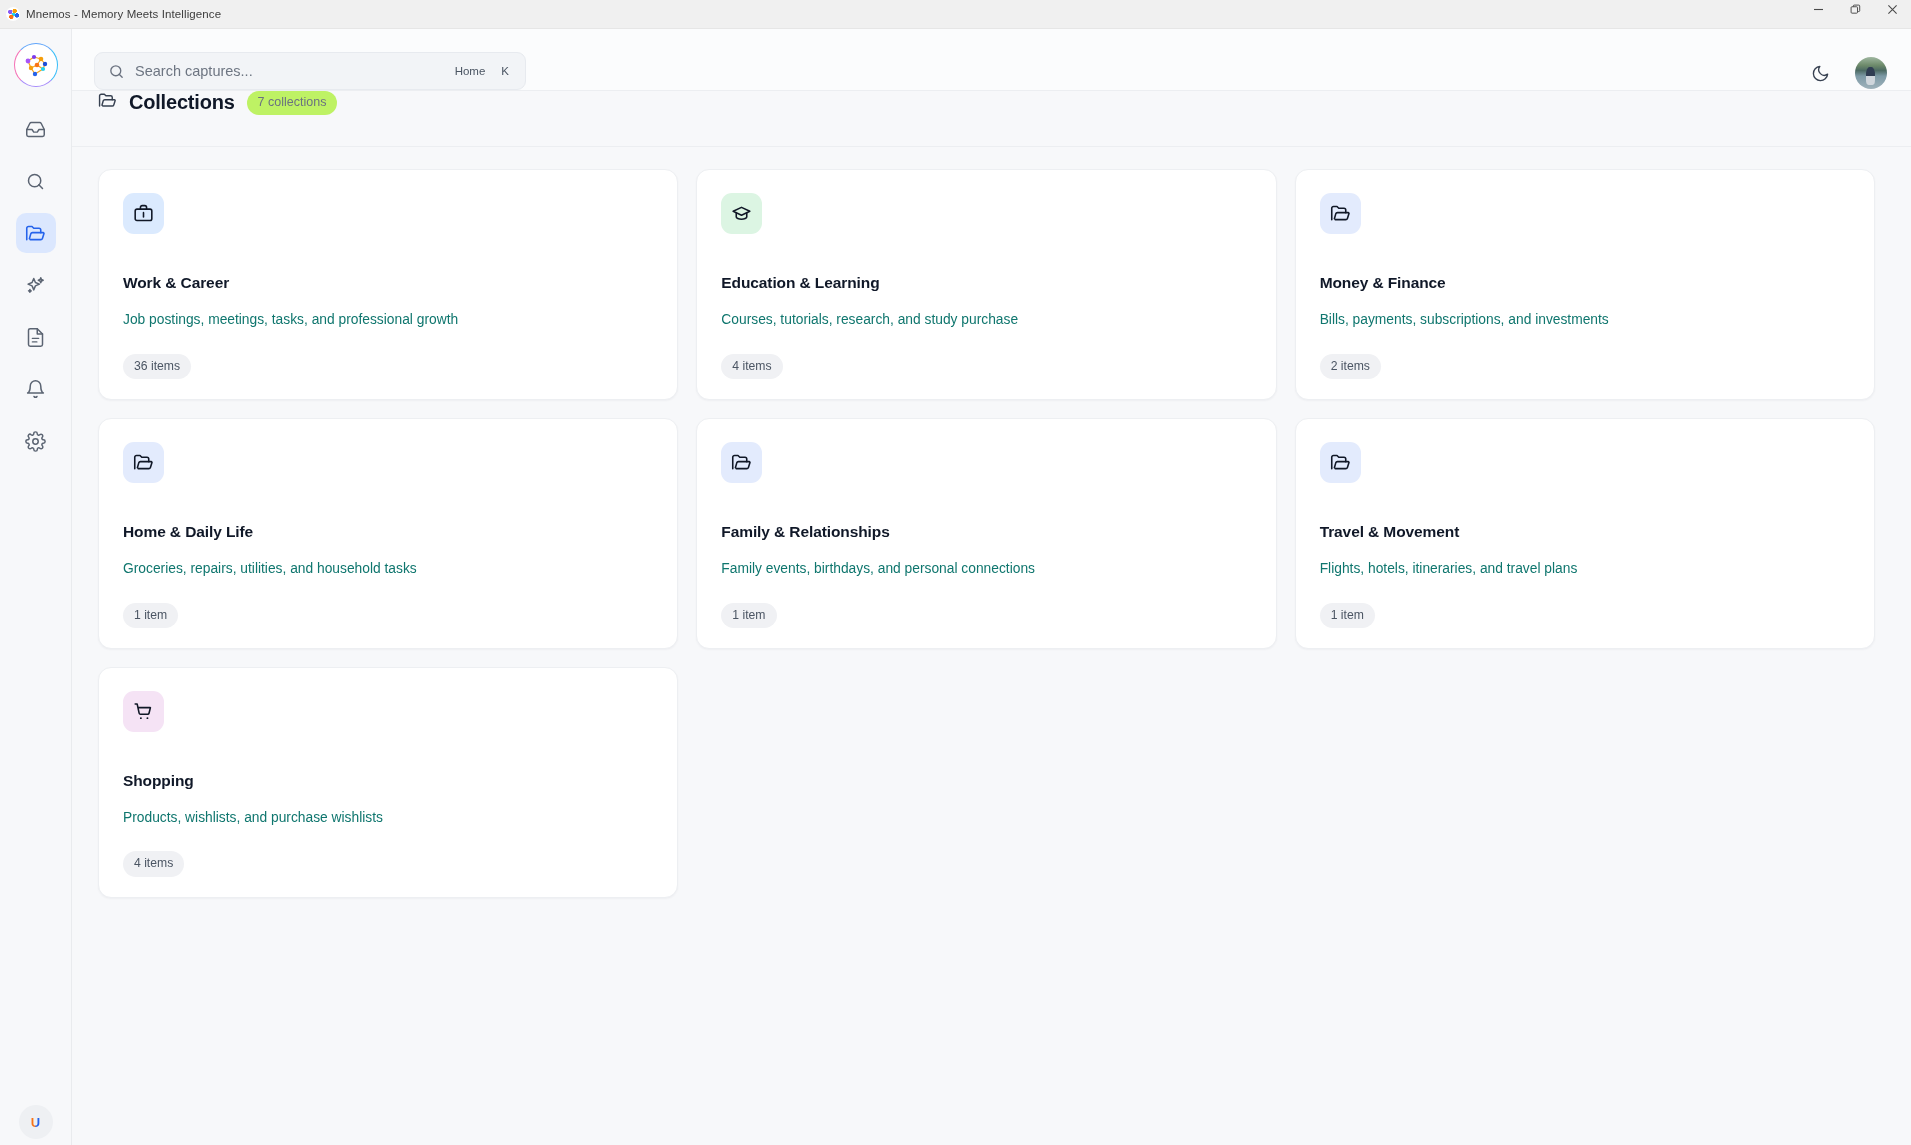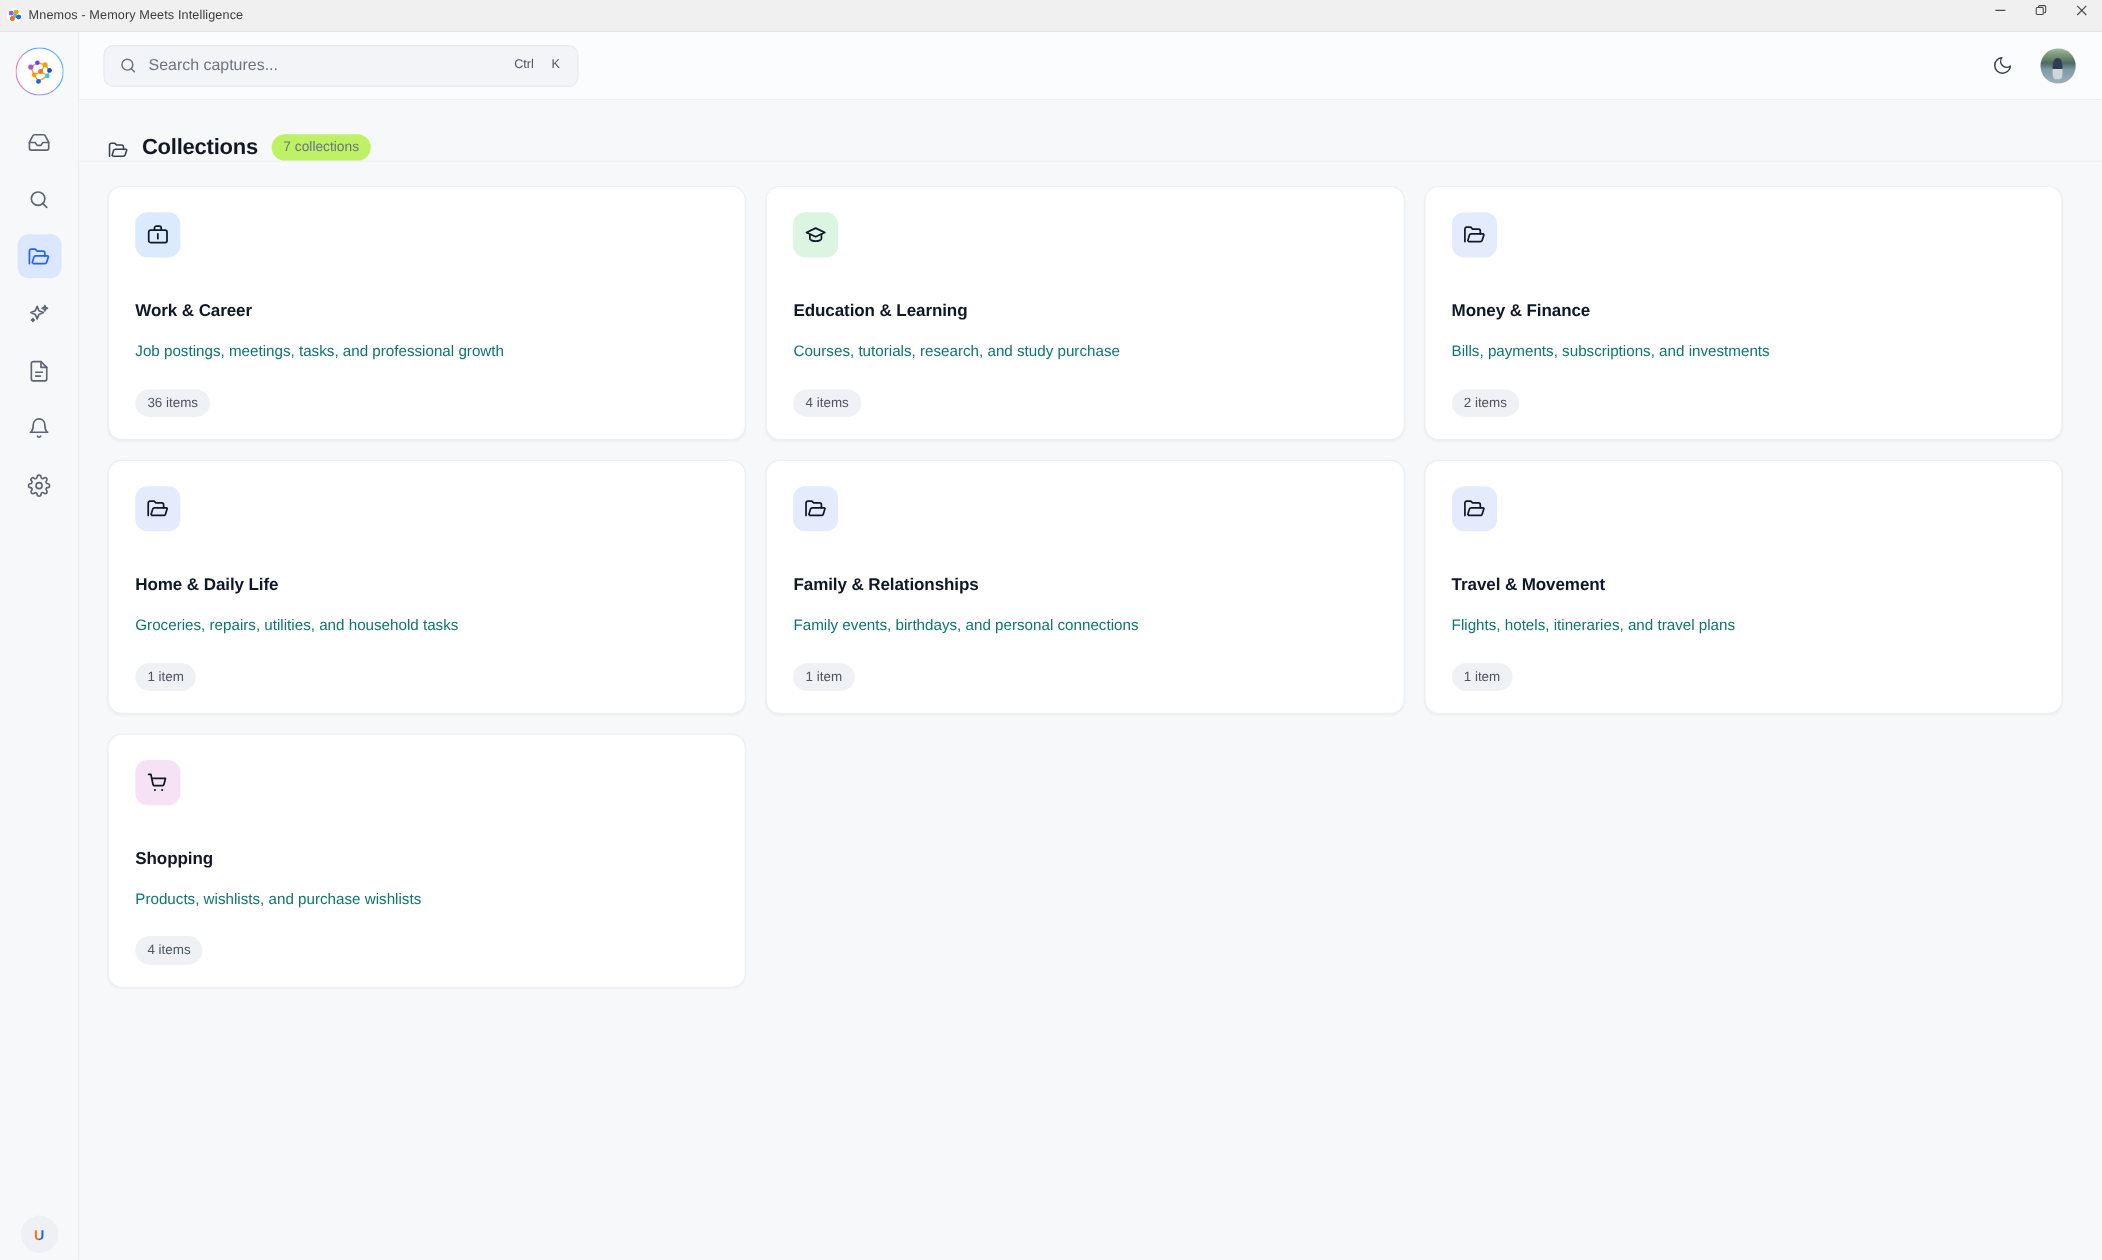--- a/index.html
+++ b/index.html
@@ -124,21 +124,21 @@
     display: flex;
     flex-direction: column;
     background: #f7f8fa;
   }
 
   
   .topbar {
     height: 62px;
     flex: none;
     display: flex;
-    align-items: center;
+    align-items: flex-end;
     padding: 0 24px 0 22px;
     border-bottom: 1px solid #eceef1;
     background: #fbfcfd;
   }
   .search {
     width: 432px;
     height: 38px;
     background: #f2f4f7;
     border: 1px solid #e7eaef;
     border-radius: 9px;
@@ -202,21 +202,21 @@
     width: 28%; height: 58%;
     border-radius: 40% 40% 28% 28%;
     background: linear-gradient(180deg,#2f3d52 0 52%, #cfd6dc 52% 100%);
   }
 
   
   .page-head {
     height: 56px;
     flex: none;
     display: flex;
-    align-items: flex-end;
+    align-items: flex-start;
     gap: 12px;
     padding: 0 24px 0 26px;
     border-bottom: 1px solid #eceef1;
     background: #f7f8fa;
   }
   .page-head .folder { color: #374151; display: flex; }
   .page-title {
     font-size: 20px;
     font-weight: 700;
     color: #101828;
@@ -390,21 +390,21 @@
     <div class="topbar">
       <div class="search">
         <span class="mag">
           <svg width="17" height="17" viewBox="0 0 24 24" fill="none" stroke="currentColor" stroke-width="1.9" stroke-linecap="round">
             <circle cx="11" cy="11" r="7"></circle>
               <path d="M20 20l-4.2-4.2"></path>
           </svg>
         </span>
         <input class="search-input" type="text" value="" placeholder="Search captures..." style="">
         <span class="kbd-group">
-          <span class="kbd">Ctrl</span>
+          <span class="kbd">Home</span>
           <span class="kbd">K</span>
         </span>
       </div>
 
       <div class="topbar-right">
         <button class="icon-btn">
           <svg width="19" height="19" viewBox="0 0 24 24" fill="none" stroke="currentColor" stroke-width="1.7" stroke-linecap="round" stroke-linejoin="round">
             <path d="M21 12.8A9 9 0 1 1 11.2 3a7 7 0 0 0 9.8 9.8z"></path>
           </svg>
         </button>

